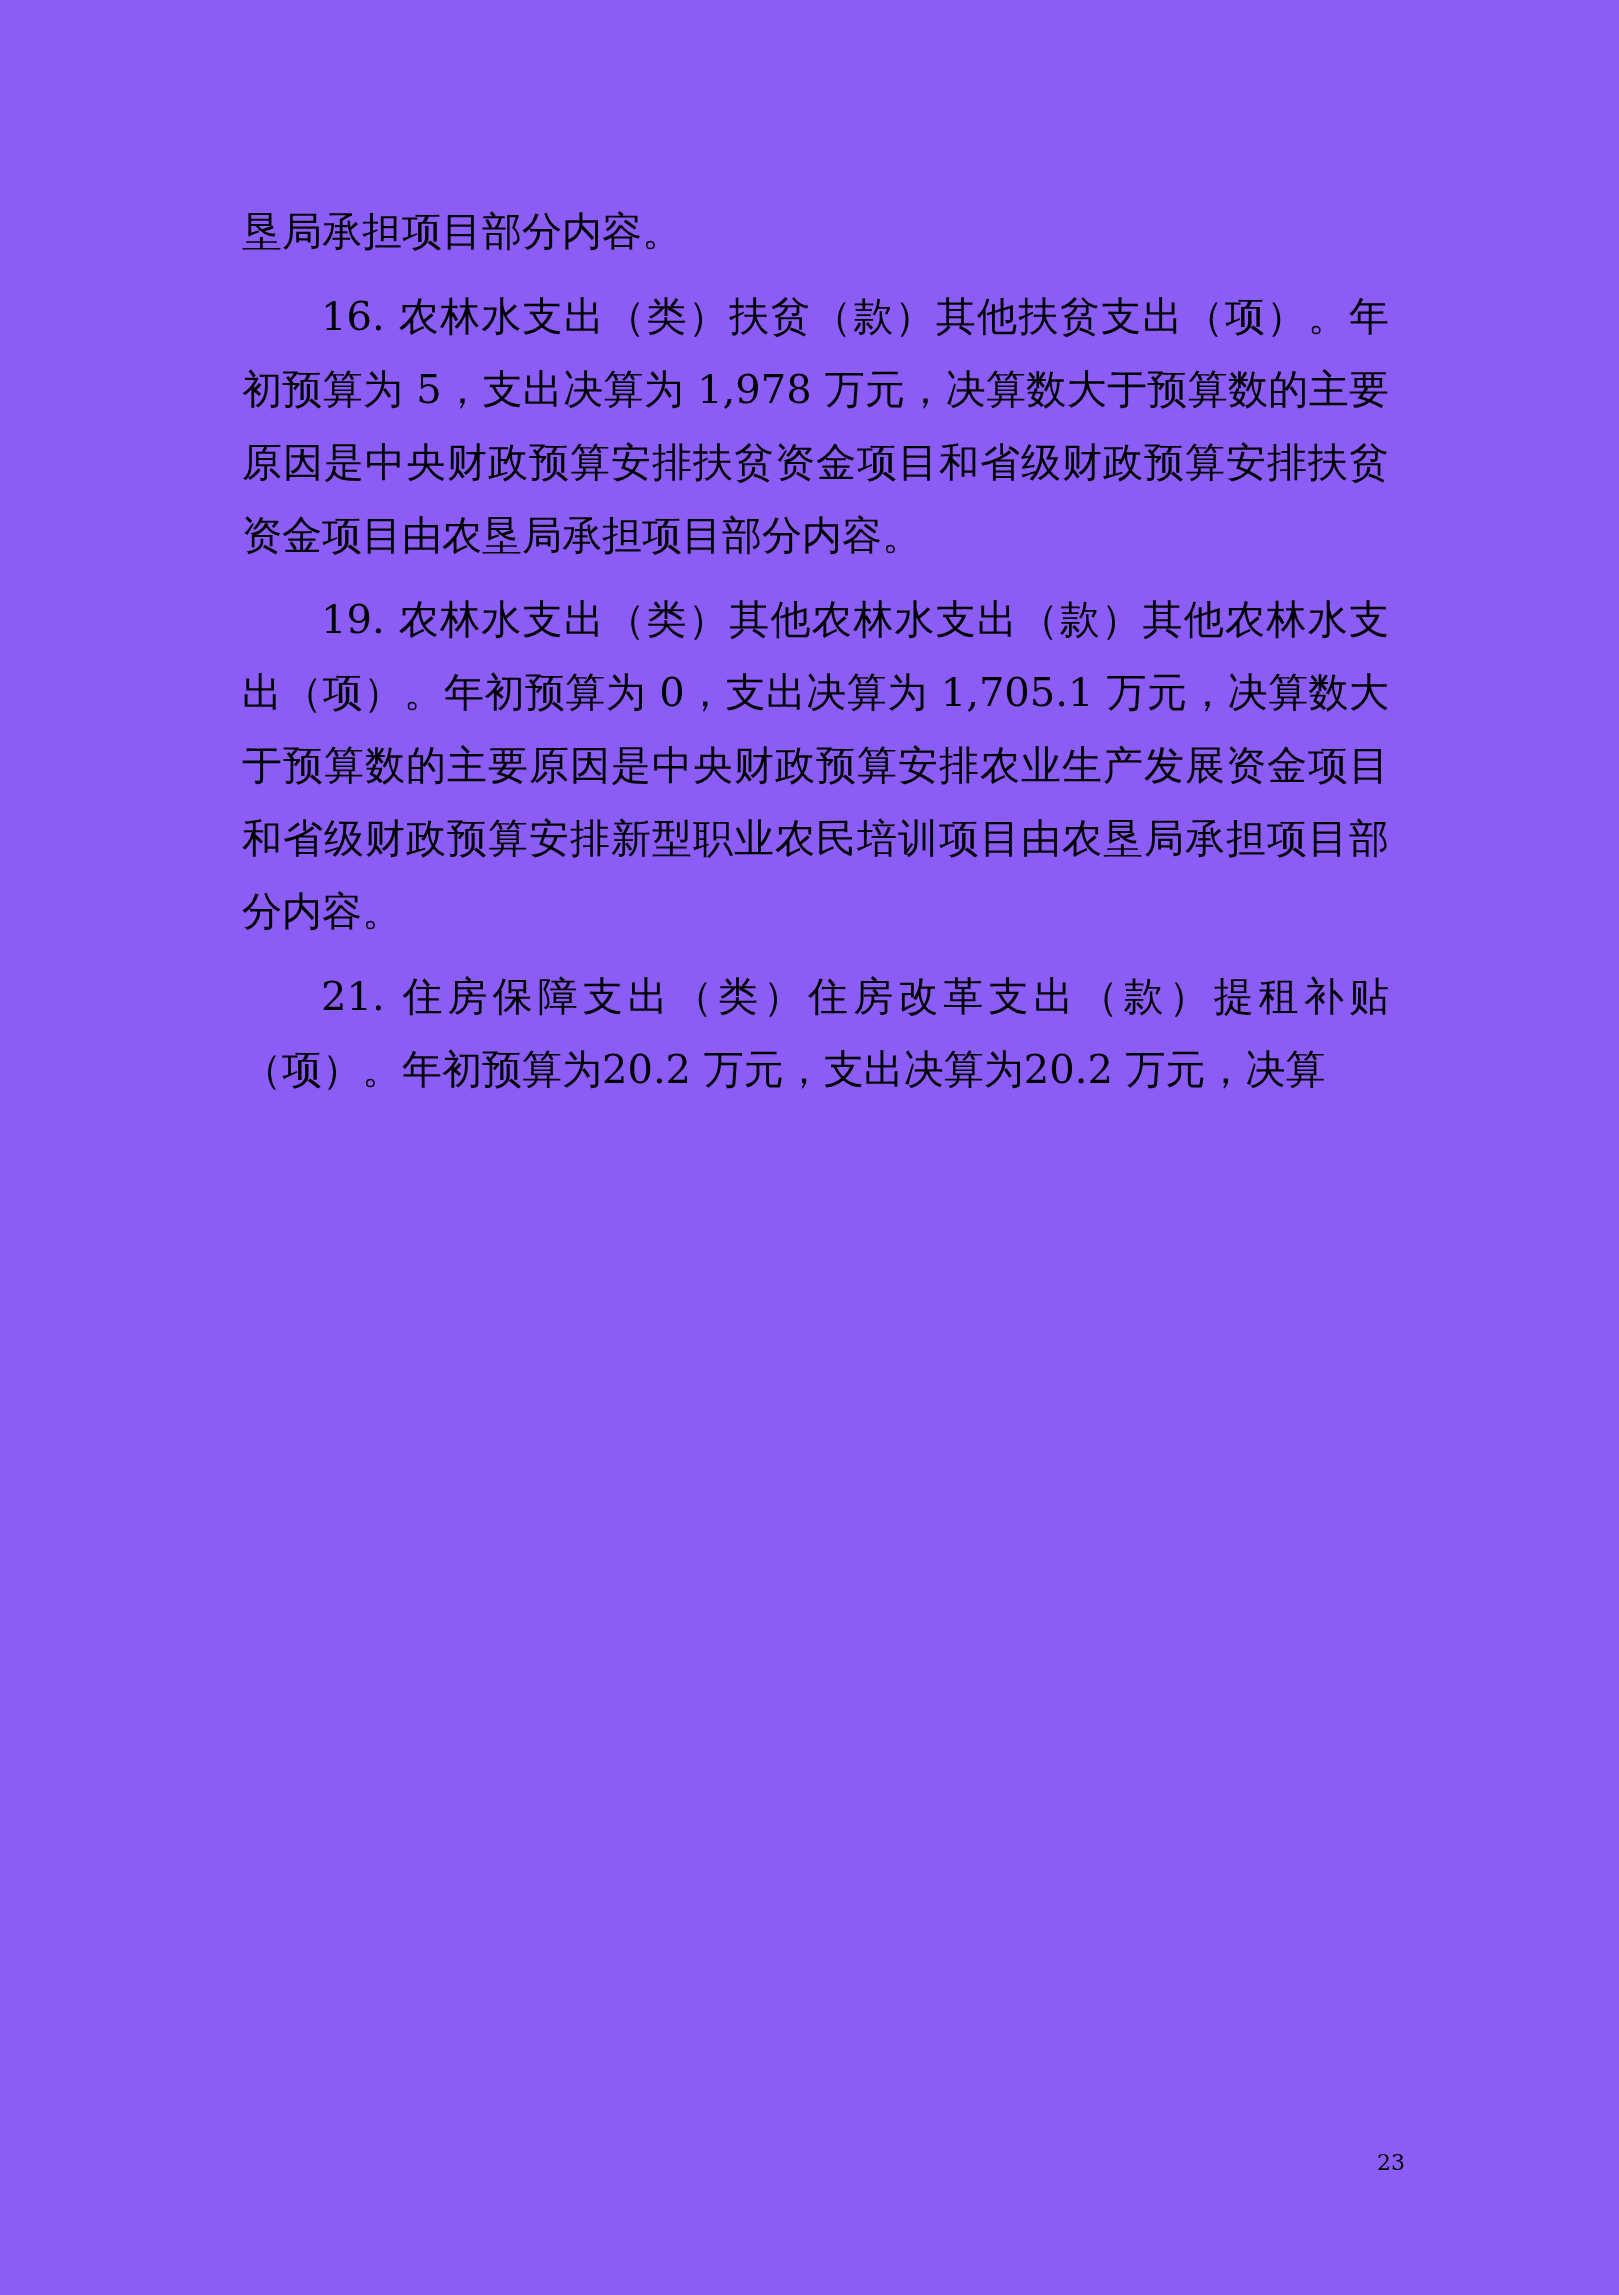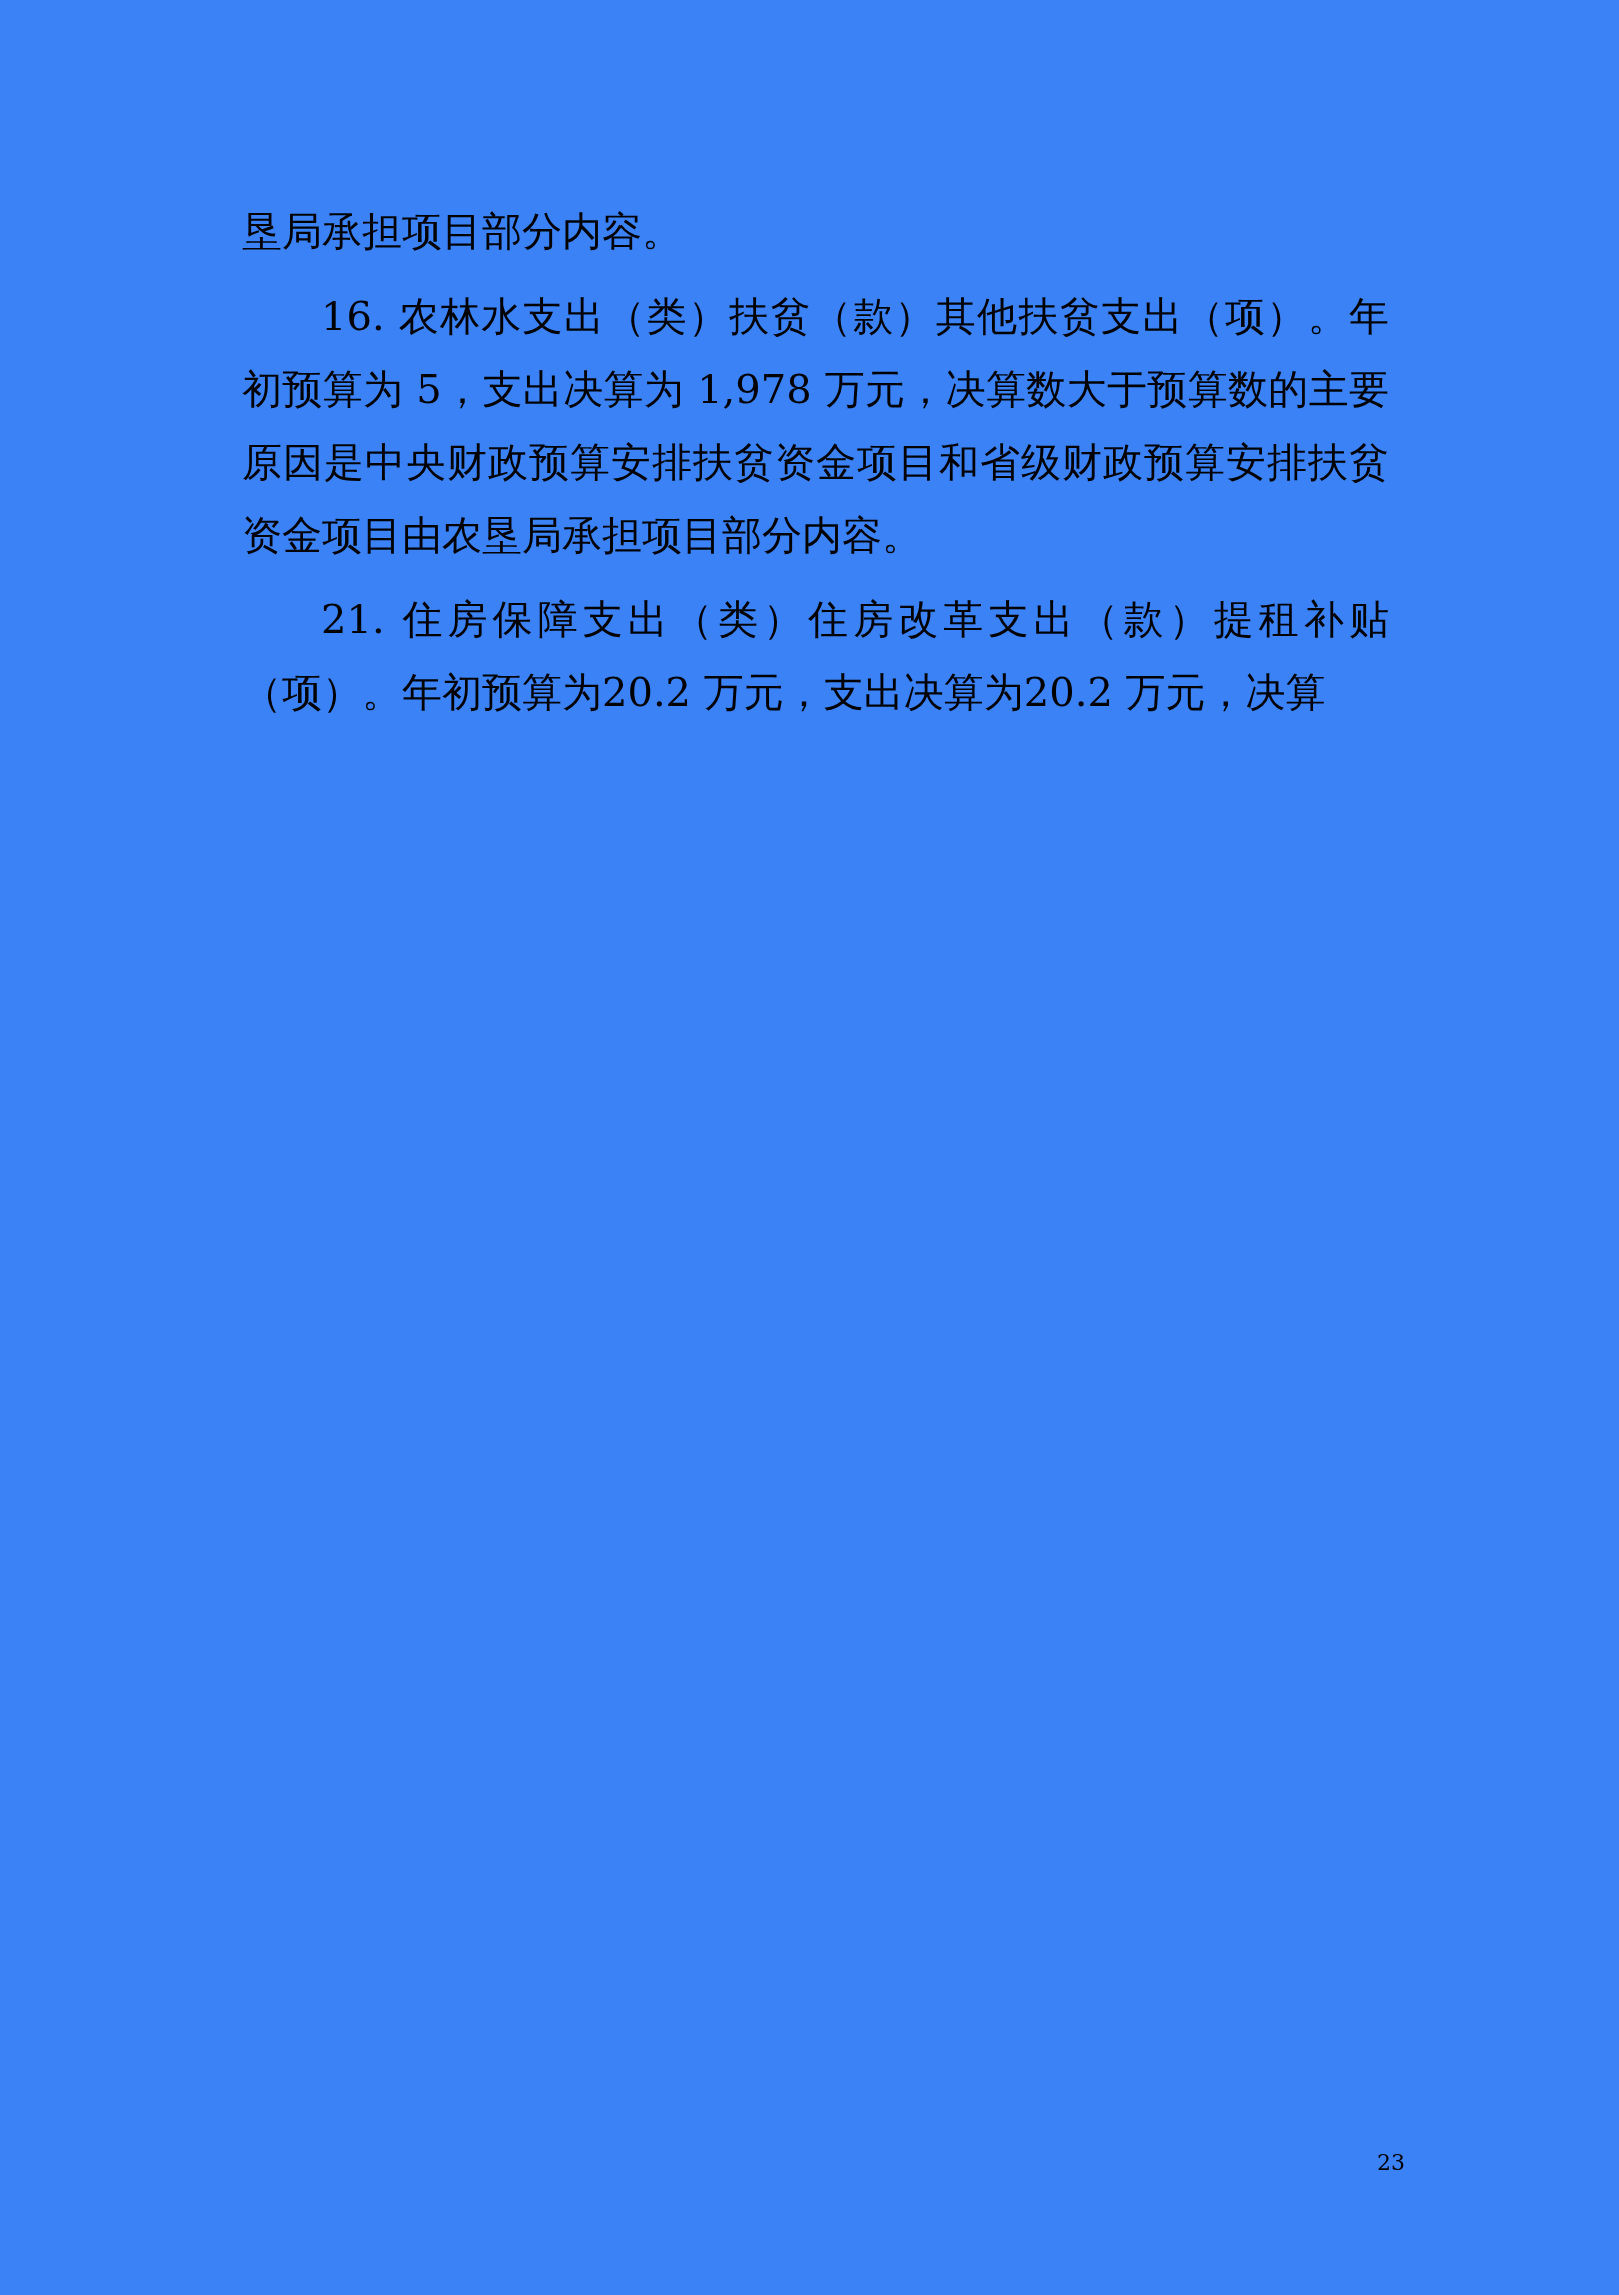--- a/index.html
+++ b/index.html
@@ -7,21 +7,21 @@
     padding: 0;
     background: #ffffff;
   }
   body {
     font-family: "DejaVu Serif", serif;
   }
   .page {
     position: relative;
     width: 1620px;
     height: 2295px;
-    background: #3b82f6;
+    background: #8b5cf6;
     box-sizing: border-box;
     overflow: hidden;
   }
   .content {
     position: absolute;
     left: 242px;
     top: 195px;
     width: 1147px;
   }
   .para {
@@ -49,17 +49,18 @@
     font-family: "DejaVu Serif", serif;
   }
 </style>
 </head>
 <body>
 
 <div class="page">
   <div class="content">
     <p class="para cont">垦局承担项目部分内容。</p>
     <p class="para indent">16. 农林水支出（类）扶贫（款）其他扶贫支出（项）。年初预算为 5，支出决算为 1,978 万元，决算数大于预算数的主要原因是中央财政预算安排扶贫资金项目和省级财政预算安排扶贫资金项目由农垦局承担项目部分内容。</p>
+    <p class="para indent">19. 农林水支出（类）其他农林水支出（款）其他农林水支出（项）。年初预算为 0，支出决算为 1,705.1 万元，决算数大于预算数的主要原因是中央财政预算安排农业生产发展资金项目和省级财政预算安排新型职业农民培训项目由农垦局承担项目部分内容。</p>
     <p class="para indent">21. 住房保障支出（类）住房改革支出（款）提租补贴（项）。年初预算为20.2 万元，支出决算为20.2 万元，决算</p>
   </div>
   <div class="pagenum">23</div>
 </div>
 
 
 </body></html>

